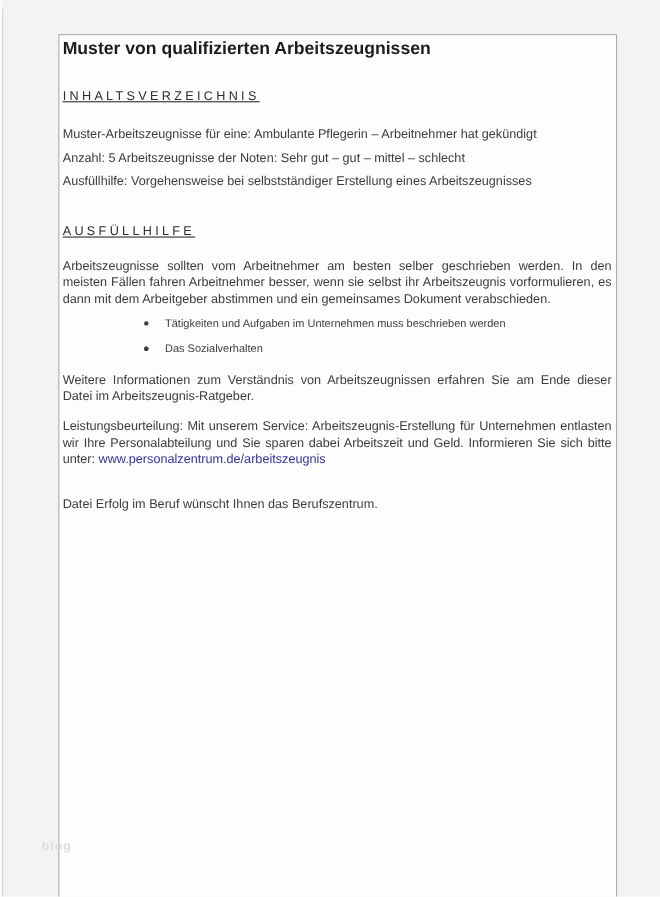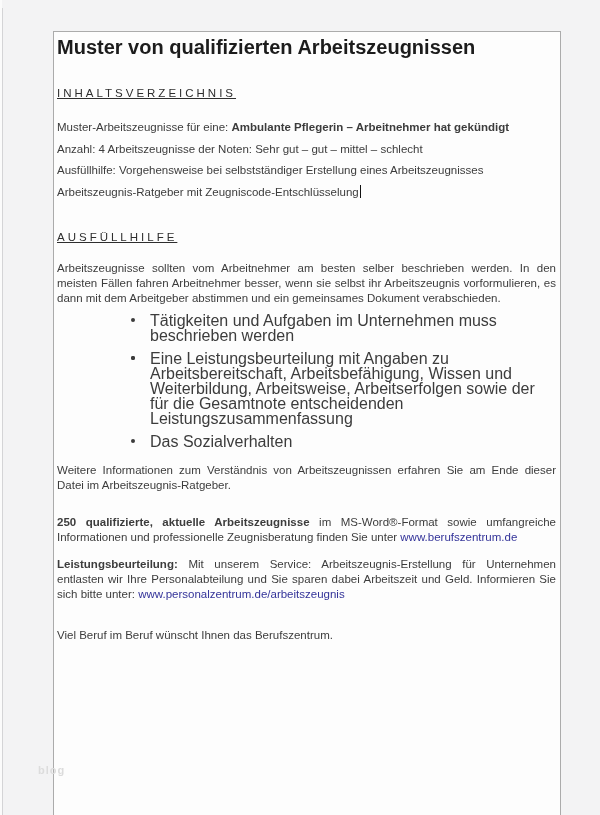--- a/index.html
+++ b/index.html
@@ -33,53 +33,53 @@
     top: 31px;
     width: 508px;
     height: 900px; 
     background: #fdfdfd;
     border: 1px solid #ababab;
     box-sizing: border-box;
     padding: 2px 4px 0 3px;
   }
   .doc-title {
     margin: 2px 0 0 0;
-    font-size: 20px;
+    font-size: 16px;
     line-height: 1.15;
     font-weight: bold;
     color: #1c1c1c;
   }
   .section-heading {
     margin: 28px 0 0 0;
     font-size: 11.5px;
     font-weight: normal;
     letter-spacing: 3px;
     text-decoration: underline;
     color: #2e2e2e;
   }
   .section-heading.second {
   }
   .toc-block {
     margin-top: 18px;
     font-size: 11.5px;
     line-height: 21.5px;
   }
   .toc-line { white-space: normal; }
-  .b { font-weight: bold; }
+  .b { font-weight: normal; }
   .para {
     margin: 8px 0 0 0;
     font-size: 11.5px;
     line-height: 15px;
     text-align: justify;
   }
   .para.first { margin-top: 18px; }
   .bullet-list {
     margin: 7px 0 0 0;
     padding: 0 0 0 93px;
-    font-size: 16px;
+    font-size: 10px;
     line-height: 15px;
     list-style: none;
   }
   .bullet-list li {
     position: relative;
     margin: 0 0 8px 0;
   }
   .bullet-list li .dot {
     position: absolute;
     left: -19px;
@@ -131,38 +131,35 @@
 <div class="watermark">blog</div>
 
 <div class="page">
 
   <h1 class="doc-title">Muster von qualifizierten Arbeitszeugnissen</h1>
 
   <div class="section-heading">INHALTSVERZEICHNIS</div>
 
   <div class="toc-block">
     <div class="toc-line"><span>Muster-Arbeitszeugnisse für eine: </span><span class="b">Ambulante Pflegerin – Arbeitnehmer hat gekündigt</span></div>
-    <div class="toc-line">Anzahl: 4 Arbeitszeugnisse der Noten: Sehr gut – gut – mittel – schlecht</div>
+    <div class="toc-line">Anzahl: 5 Arbeitszeugnisse der Noten: Sehr gut – gut – mittel – schlecht</div>
     <div class="toc-line">Ausfüllhilfe: Vorgehensweise bei selbstständiger Erstellung eines Arbeitszeugnisses</div>
-    <div class="toc-line"><span>Arbeitszeugnis-Ratgeber mit Zeugniscode-Entschlüsselung</span><span class="text-cursor"></span></div>
   </div>
 
   <div class="section-heading second">AUSFÜLLHILFE</div>
 
-  <p class="para first">Arbeitszeugnisse sollten vom Arbeitnehmer am besten selber beschrieben werden. In den meisten Fällen fahren Arbeitnehmer besser, wenn sie selbst ihr Arbeitszeugnis vorformulieren, es dann mit dem Arbeitgeber abstimmen und ein gemeinsames Dokument verabschieden.</p>
+  <p class="para first">Arbeitszeugnisse sollten vom Arbeitnehmer am besten selber geschrieben werden. In den meisten Fällen fahren Arbeitnehmer besser, wenn sie selbst ihr Arbeitszeugnis vorformulieren, es dann mit dem Arbeitgeber abstimmen und ein gemeinsames Dokument verabschieden.</p>
 
 
   <ul class="bullet-list">
     <li><span class="dot"></span><span>Tätigkeiten und Aufgaben im Unternehmen muss beschrieben werden</span></li>
     <li><span class="dot"></span></li>
-    <li><span class="dot"></span><span>Eine Leistungsbeurteilung mit Angaben zu Arbeitsbereitschaft, Arbeitsbefähigung, Wissen und Weiterbildung, Arbeitsweise, Arbeitserfolgen sowie der für die Gesamtnote entscheidenden Leistungszusammenfassung</span></li>
     <li><span class="dot"></span><span>Das Sozialverhalten</span></li>
   </ul>
 
   <p class="para after-list">Weitere Informationen zum Verständnis von Arbeitszeugnissen erfahren Sie am Ende dieser Datei im Arbeitszeugnis-Ratgeber.</p>
 
-  <p class="para offer1"><span class="b">250 qualifizierte, aktuelle Arbeitszeugnisse</span><span> im MS-Word®-Format sowie umfangreiche Informationen und professionelle Zeugnisberatung finden Sie unter </span><a class="doc-link">www.berufszentrum.de</a></p>
 
   <p class="para offer2"><span class="b">Leistungsbeurteilung:</span><span> Mit unserem Service: Arbeitszeugnis-Erstellung für Unternehmen entlasten wir Ihre Personalabteilung und Sie sparen dabei Arbeitszeit und Geld. Informieren Sie sich bitte unter: </span><a class="doc-link">www.personalzentrum.de/arbeitszeugnis</a></p>
 
-  <p class="closing">Viel Beruf im Beruf wünscht Ihnen das Berufszentrum.</p>
+  <p class="closing">Datei Erfolg im Beruf wünscht Ihnen das Berufszentrum.</p>
 
 </div>
 
 </body></html>

